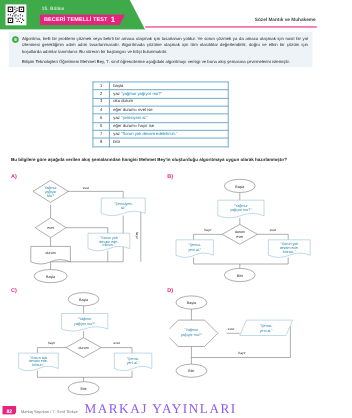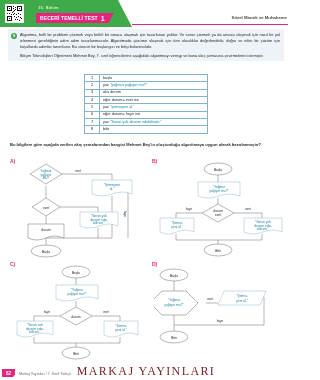--- a/index.html
+++ b/index.html
@@ -103,21 +103,21 @@
     clip-path:polygon(0 0,100% 0,100% 70%,85% 100%,0 100%);
   }
   .footer-txt{
     position:absolute;left:19px;bottom:4px;
     font-size:3.6px;color:#6b6b6b;
   }
   .watermark{
     position:absolute;left:50%;bottom:1px;transform:translateX(-50%);
     font-family:"Liberation Serif", serif;
     font-size:12px;letter-spacing:1.4px;
-    color:#7f1d1d;white-space:nowrap;
+    color:#8b5cf6;white-space:nowrap;
   }
 </style>
 </head>
 <body>
 
 <div class="header">
   <div class="hdr-green"></div>
 
   <div class="qr">
     <svg width="17" height="17" viewBox="0 0 17 17">

